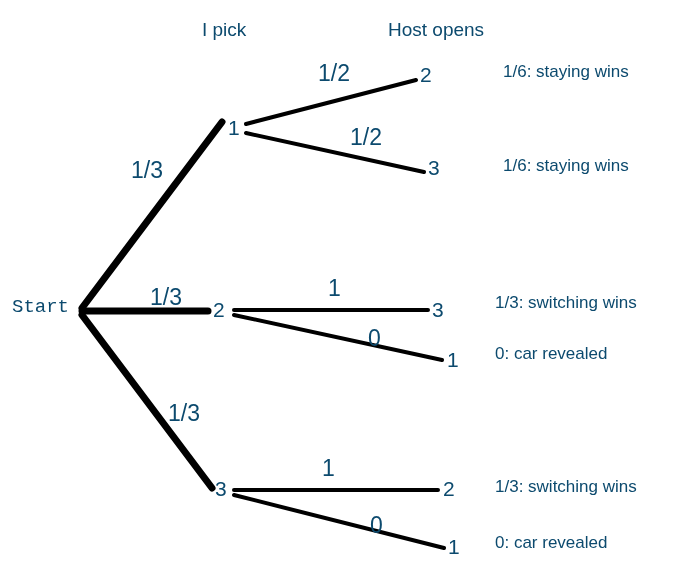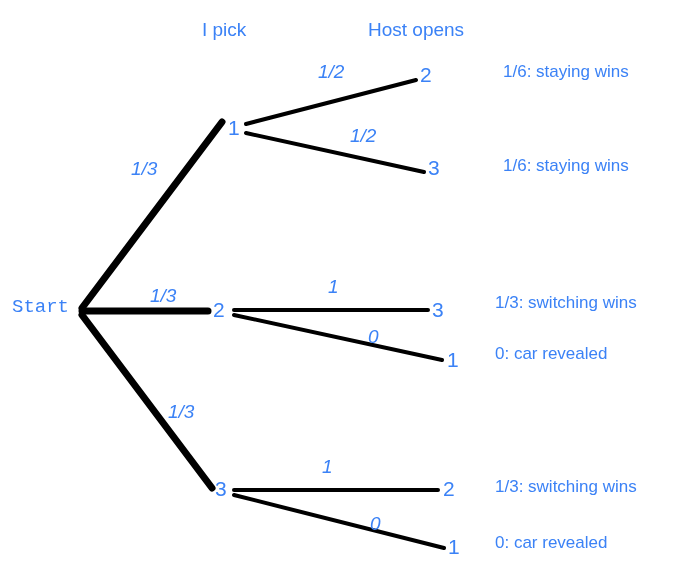--- a/index.html
+++ b/index.html
@@ -19,32 +19,31 @@
     position: absolute;
     left: 0;
     top: 0;
     width: 685px;
     height: 568px;
   }
   .lbl {
     position: absolute;
     white-space: nowrap;
     font-family: "Liberation Sans", sans-serif;
-    color: #3b82f6;
+    color: #0c4a6e;
     line-height: 1;
   }
   .col-header {
     font-size: 19px;
   }
   .node-label {
     font-size: 21px;
   }
   .edge-label {
-    font-size: 19px;
-    font-style: italic;
+    font-size: 23px;
   }
   .outcome-label {
     font-size: 17px;
   }
   .start-label {
     font-size: 19px;
     font-family: Liberation Mono, monospace;
   }
 </style>
 </head>
@@ -57,21 +56,21 @@
     <line x1="246" y1="124" x2="416" y2="80" stroke="#000000" stroke-width="4" stroke-linecap="round"></line>
     <line x1="246" y1="133" x2="424" y2="172" stroke="#000000" stroke-width="4" stroke-linecap="round"></line>
     <line x1="234" y1="310" x2="428" y2="310" stroke="#000000" stroke-width="4" stroke-linecap="round"></line>
     <line x1="234" y1="315" x2="442" y2="360" stroke="#000000" stroke-width="4" stroke-linecap="round"></line>
     <line x1="234" y1="490" x2="438" y2="490" stroke="#000000" stroke-width="4" stroke-linecap="round"></line>
     <line x1="234" y1="495" x2="444" y2="548" stroke="#000000" stroke-width="4" stroke-linecap="round"></line>
   </svg>
 
 <div id="labels-layer">
     <div class="lbl col-header" style="left: 202px; top: 20px;">I pick</div>
-    <div class="lbl col-header" style="left: 368px; top: 20px;">Host opens</div>
+    <div class="lbl col-header" style="left: 388px; top: 20px;">Host opens</div>
     <div class="lbl start-label" style="left: 12px; top: 298px;">Start</div>
     <div class="lbl node-label" style="left: 228px; top: 117px;">1</div>
     <div class="lbl node-label" style="left: 213px; top: 299px;">2</div>
     <div class="lbl node-label" style="left: 215px; top: 478px;">3</div>
     <div class="lbl node-label" style="left: 420px; top: 64px;">2</div>
     <div class="lbl node-label" style="left: 428px; top: 157px;">3</div>
     <div class="lbl node-label" style="left: 432px; top: 299px;">3</div>
     <div class="lbl node-label" style="left: 447px; top: 349px;">1</div>
     <div class="lbl node-label" style="left: 443px; top: 478px;">2</div>
     <div class="lbl node-label" style="left: 448px; top: 536px;">1</div>

